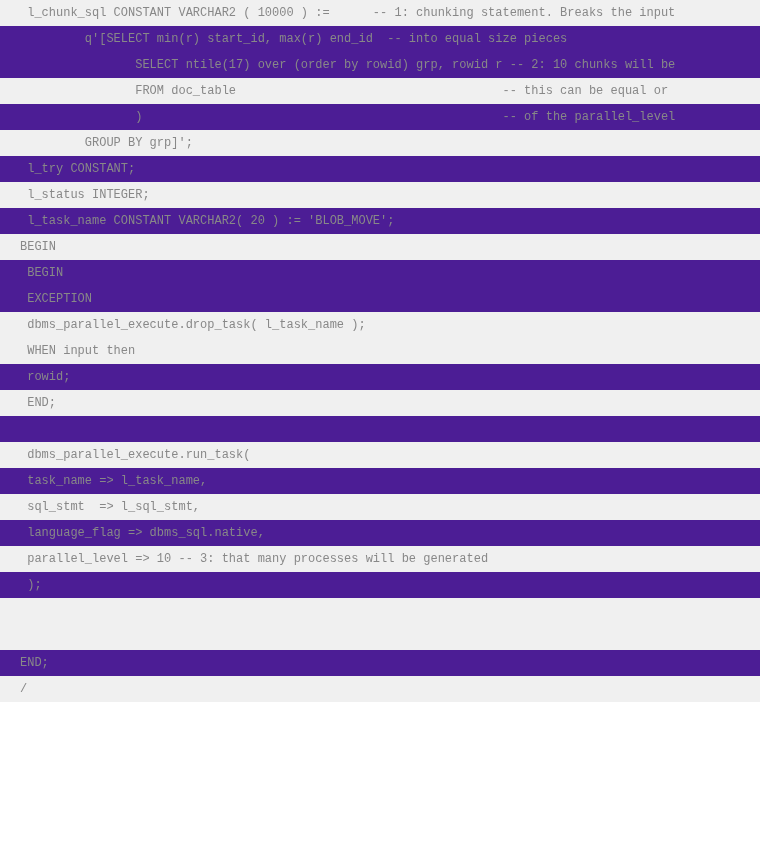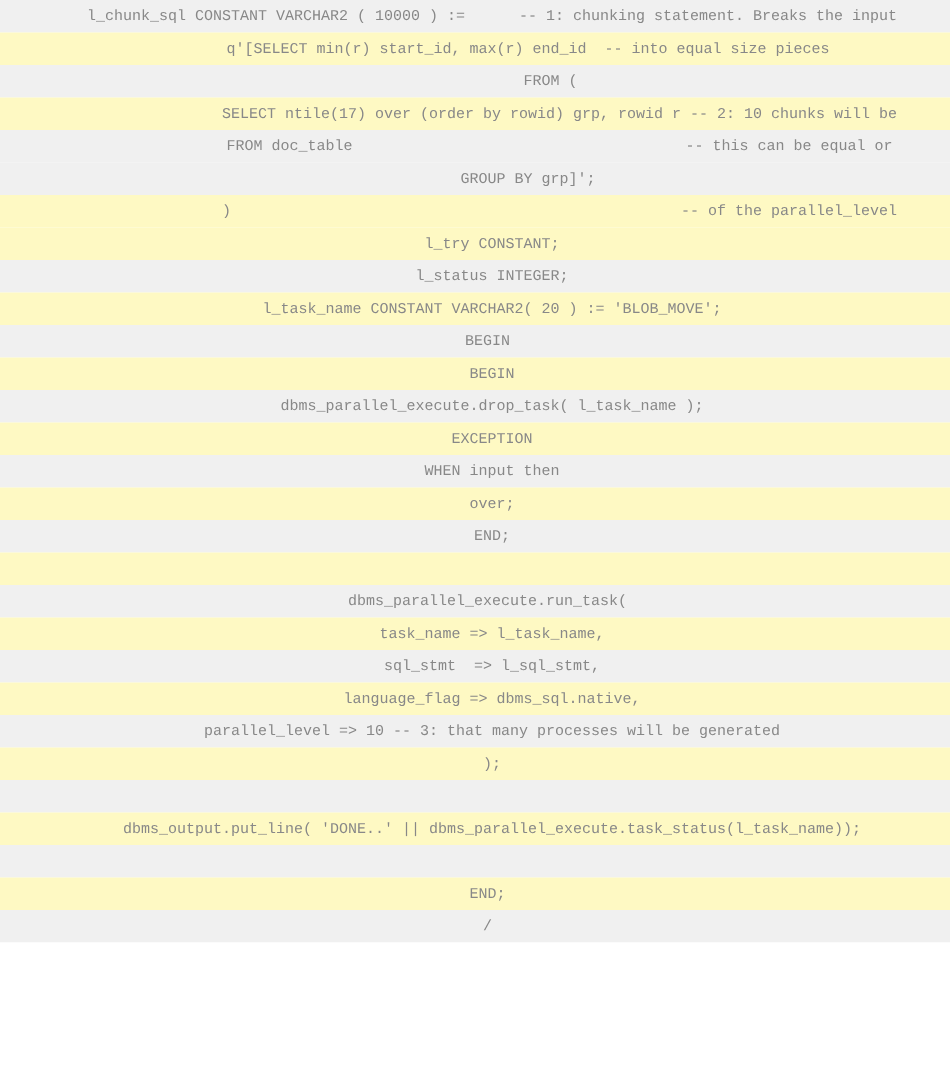--- a/index.html
+++ b/index.html
@@ -12,51 +12,48 @@
     width: 760px;
     overflow: hidden;
   }
   .code-block {
     width: 100%;
   }
   .line {
     padding: 7px 0 7px 20px;
     white-space: pre;
     overflow: hidden;
-    text-align: center;
   }
   .odd  { background: #f0f0f0; }
-  .even { background: #fef9c3; }
+  .even { background: #4c1d95; }
 </style>
 </head>
 <body>
 
 <div class="code-block">
   <div class="line odd"> l_chunk_sql CONSTANT VARCHAR2 ( 10000 ) :=      -- 1: chunking statement. Breaks the input</div>
   <div class="line even">         q'[SELECT min(r) start_id, max(r) end_id  -- into equal size pieces</div>
-  <div class="line odd">               FROM ( </div>
   <div class="line even">                SELECT ntile(17) over (order by rowid) grp, rowid r -- 2: 10 chunks will be</div>
   <div class="line odd">                FROM doc_table                                     -- this can be equal or</div>
+  <div class="line even">                )                                                  -- of the parallel_level</div>
   <div class="line odd">         GROUP BY grp]';</div>
-  <div class="line even">                )                                                  -- of the parallel_level</div>
   <div class="line even"> l_try CONSTANT;</div>
   <div class="line odd"> l_status INTEGER;</div>
   <div class="line even"> l_task_name CONSTANT VARCHAR2( 20 ) := 'BLOB_MOVE';</div>
   <div class="line odd">BEGIN</div>
   <div class="line even"> BEGIN</div>
+  <div class="line even"> EXCEPTION</div>
   <div class="line odd"> dbms_parallel_execute.drop_task( l_task_name );</div>
-  <div class="line even"> EXCEPTION</div>
   <div class="line odd"> WHEN input then</div>
-  <div class="line even"> over;</div>
+  <div class="line even"> rowid;</div>
   <div class="line odd"> END;</div>
   <div class="line even"> </div>
   <div class="line odd"> dbms_parallel_execute.run_task( </div>
   <div class="line even"> task_name =&gt; l_task_name,</div>
   <div class="line odd"> sql_stmt  =&gt; l_sql_stmt,</div>
   <div class="line even"> language_flag =&gt; dbms_sql.native,</div>
   <div class="line odd"> parallel_level =&gt; 10 -- 3: that many processes will be generated</div>
   <div class="line even"> );</div>
   <div class="line odd"> </div>
-  <div class="line even"> dbms_output.put_line( 'DONE..' || dbms_parallel_execute.task_status(l_task_name));</div>
   <div class="line odd"> </div>
   <div class="line even">END;</div>
   <div class="line odd">/</div>
 </div>
 
 </body></html>

